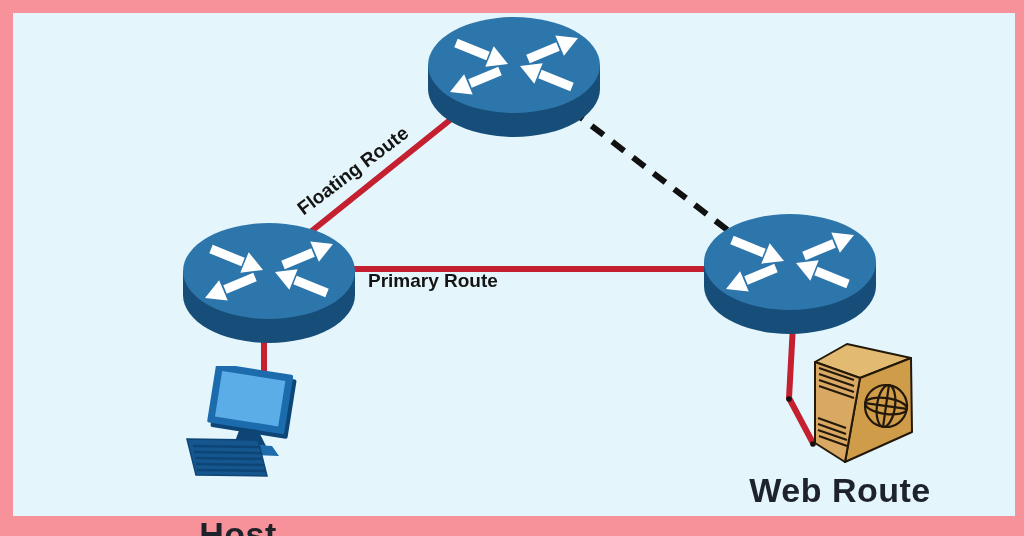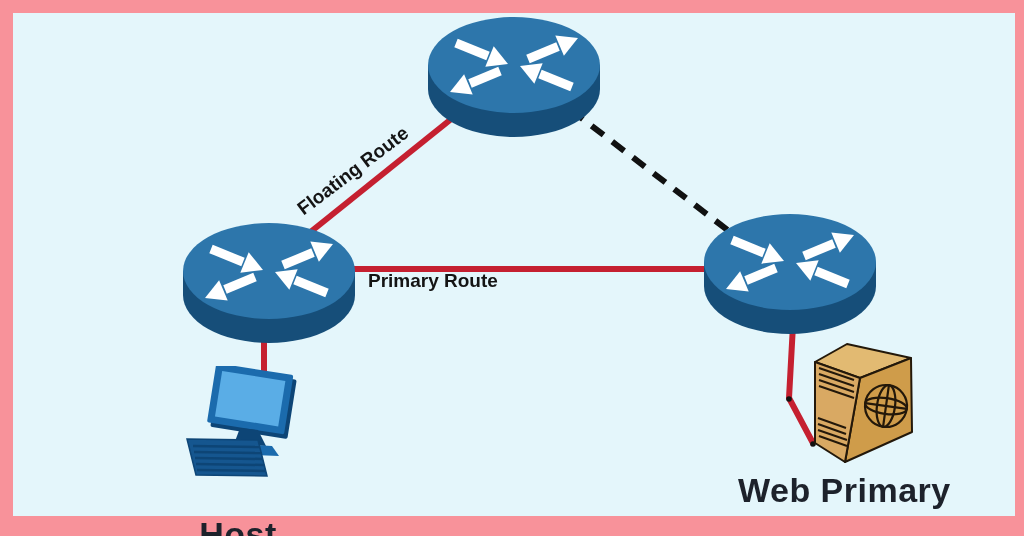--- a/index.html
+++ b/index.html
@@ -120,16 +120,16 @@
         <line x1="55" y1="68" x2="97" y2="68"></line>
       </g>
     </svg>
 
     <div class="route-label rotated" style="left:300px;top:200px;">Floating Route</div>
 
     <div class="route-label" style="left:368px;top:270px;">Primary Route</div>
 
     <div class="node-label" style="left:176px;top:483px;width:124px;margin-top:32px;">Host</div>
 
-    <div class="node-label" style="left:738px;top:471px;width:204px;">Web Primary</div>
+    <div class="node-label" style="left:738px;top:471px;width:204px;">Web Route</div>
 
   </div>
 </div>
 
 </body></html>

